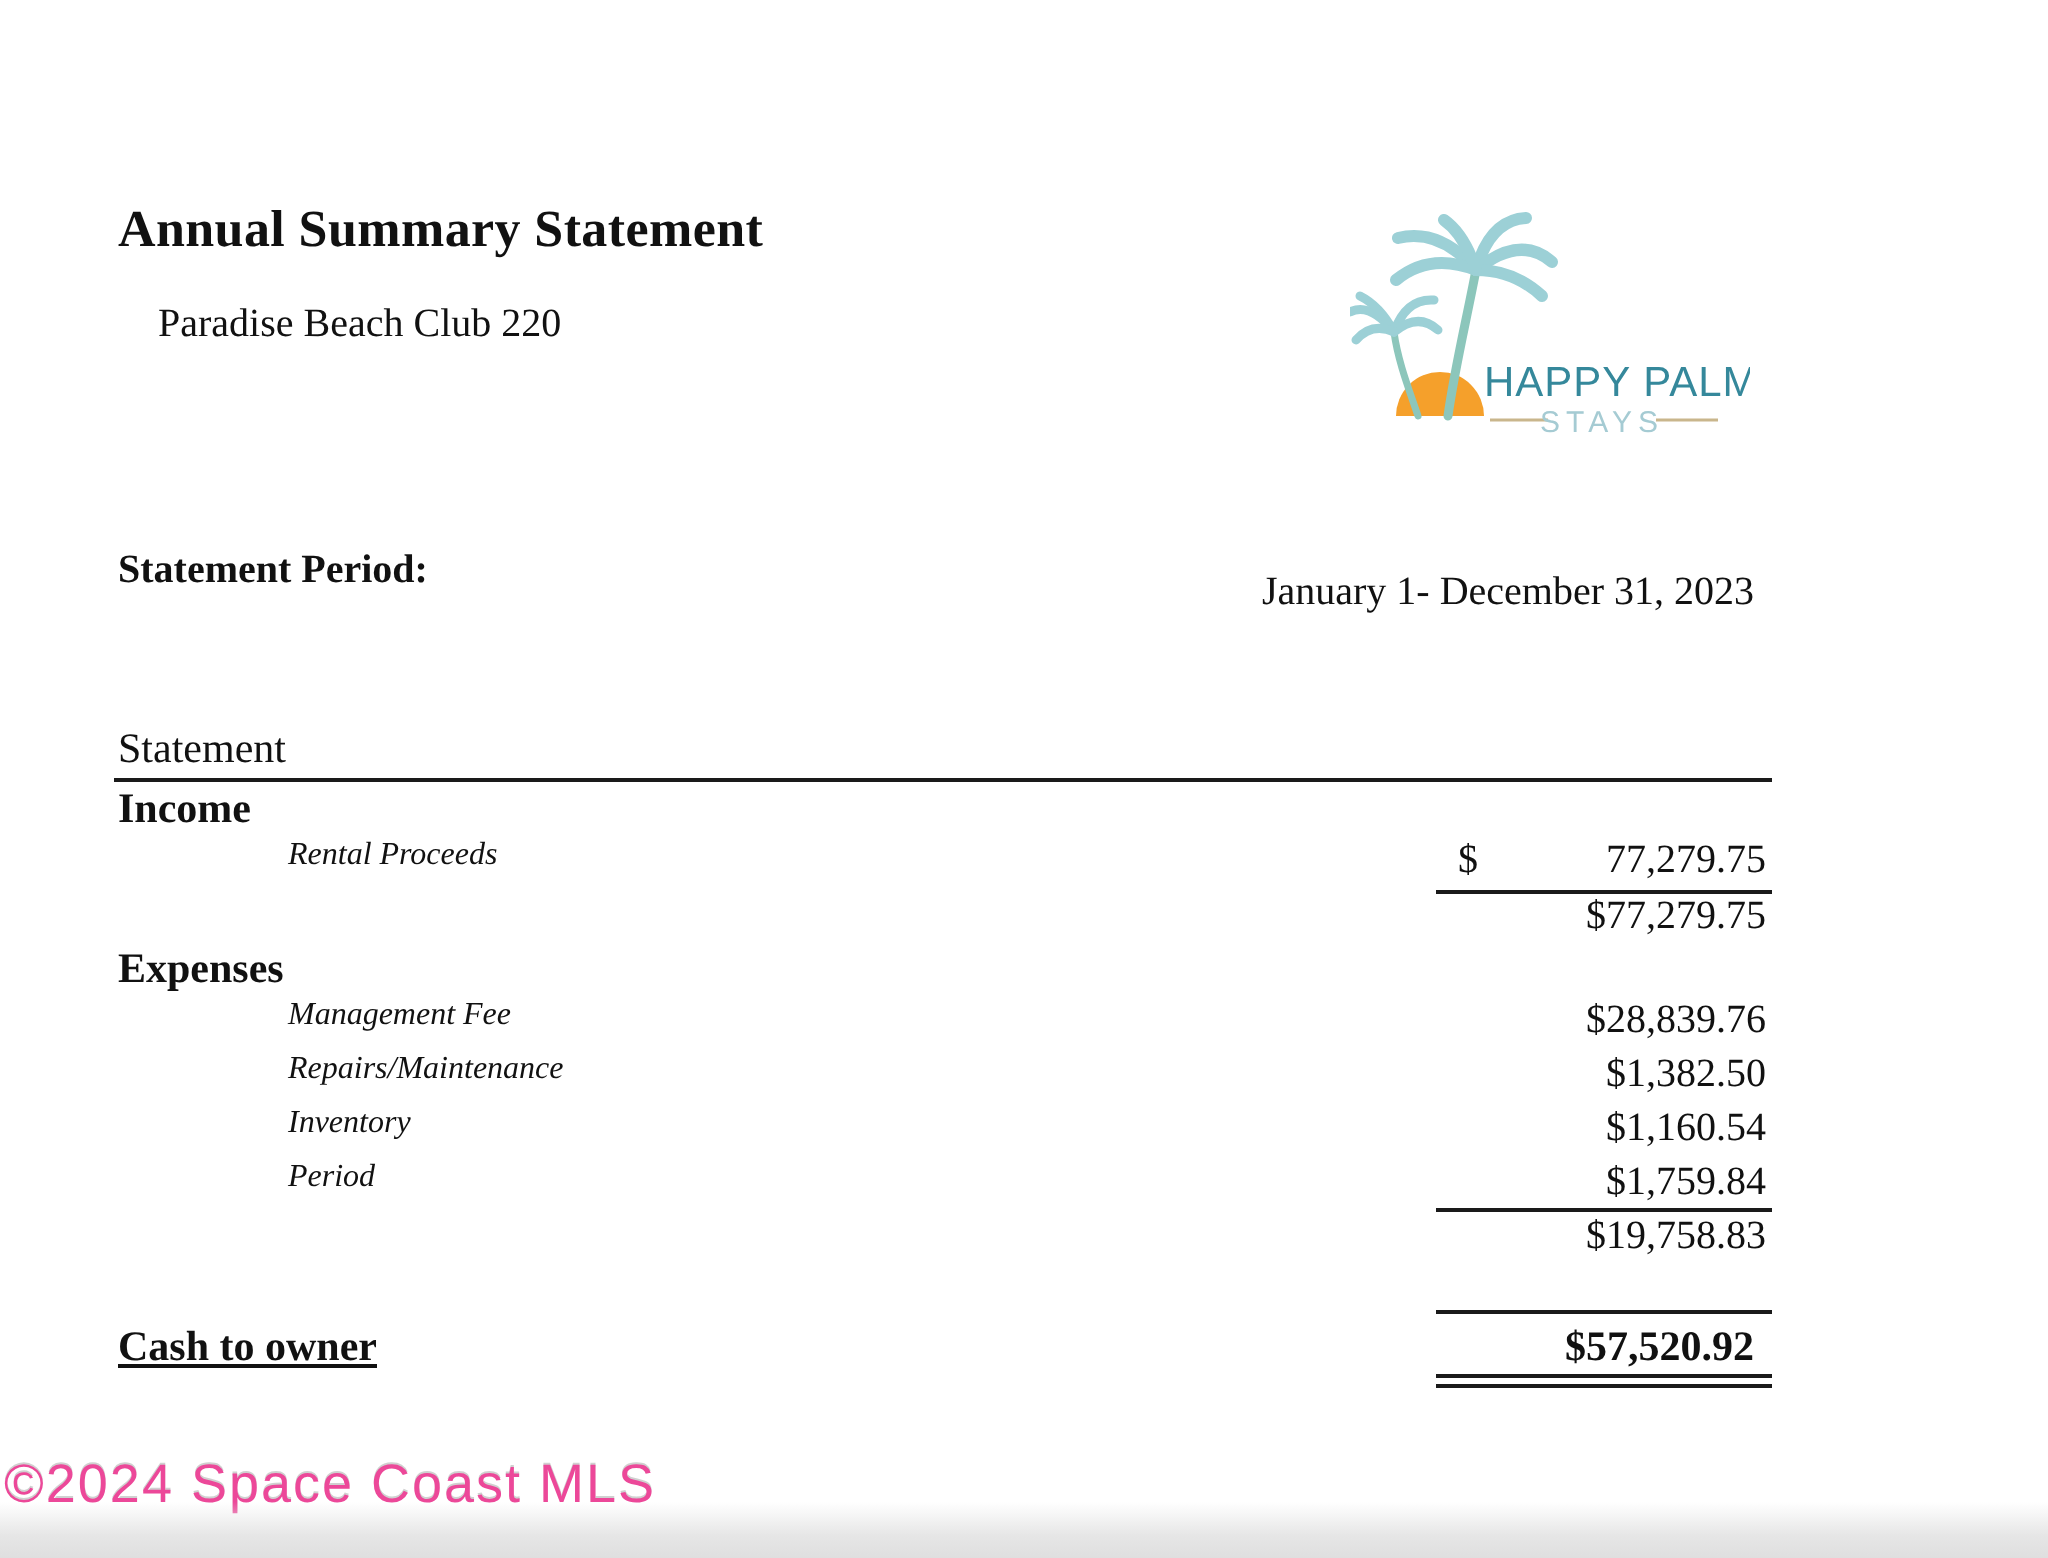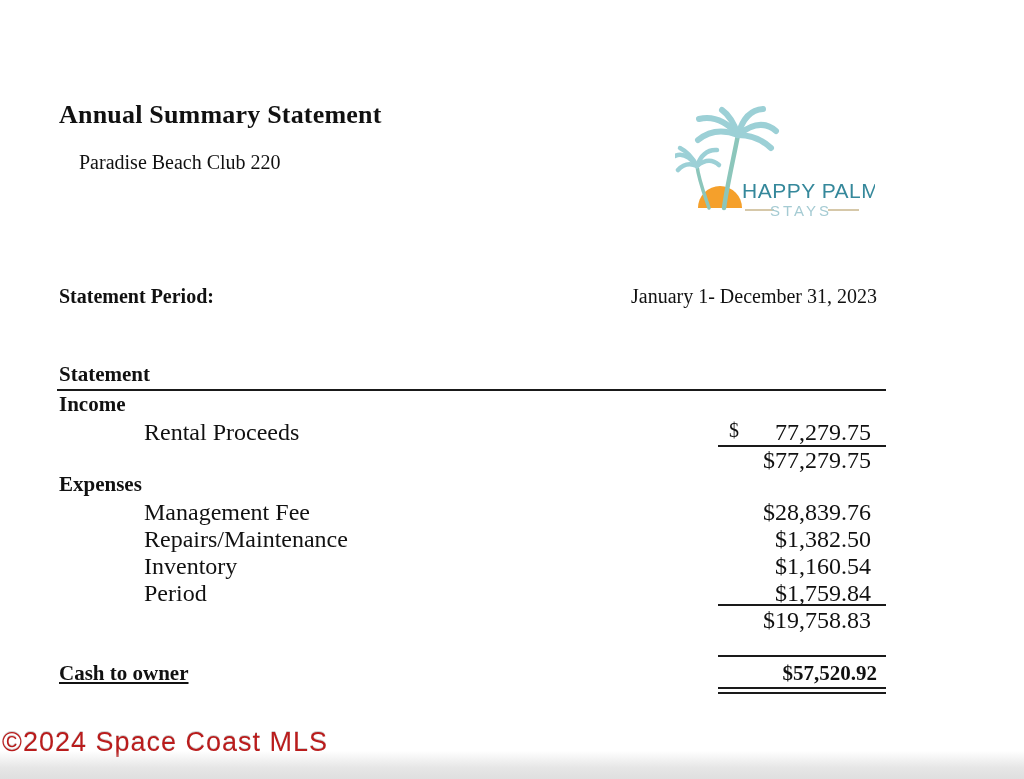--- a/index.html
+++ b/index.html
@@ -23,44 +23,44 @@
     left: 59px; top: 151px;
     font-size: 20px;
     margin-left: 20px;
   }
 
   
   .logo { left: 675px; top: 106px; width: 200px; height: 120px; }
 
   
   .period-label {
-    left: 59px; top: 285px;
+    left: 59px; top: 274px;
     font-size: 20px; font-weight: bold; font-family: Liberation Serif, serif;
   }
   .period-value {
     top: 285px; right: 147px;
     font-size: 20px; 
   }
 
   .section-heading {
     left: 59px; top: 362px;
-    font-size: 21px; font-weight: bold;
+    font-size: 21px; font-weight: normal;
   }
   .rule-full {
     left: 57px; top: 389px; width: 829px; height: 2px;
     background: #1a1a1a;
   }
   .group-heading {
     left: 59px; font-size: 21px; font-weight: bold;
   }
   .row-label {
-    left: 144px; font-size: 24px;
+    left: 144px; font-size: 16px; font-style: italic;
   }
   .row-amount {
-    right: 153px; font-size: 24px; text-align: left;
+    right: 141px; font-size: 20px; text-align: left;
   }
   .currency-sign {
     left: 729px; font-size: 20px;
   }
   .rule-col {
     left: 718px; width: 168px; height: 2px; background: #1a1a1a;
   }
   .total-label {
     left: 59px; font-size: 21px; font-weight: bold; text-decoration: underline;
   }
@@ -69,21 +69,21 @@
   }
   .rule-double {
     left: 718px; width: 168px; height: 3px;
     border-top: 2px solid #1a1a1a; border-bottom: 2px solid #1a1a1a;
   }
 
   .watermark {
     left: 2px; top: 727px;
     font-family: "Liberation Sans", sans-serif;
     font-size: 27px;
-    color: #b91c1c;
+    color: #ec4899;
     text-shadow: 0 1px 0 rgba(255,255,255,0.9), 0 -1px 0 rgba(120,120,120,0.35);
     letter-spacing: 1px;
   }
   .bottom-strip {
     left: 0; bottom: 0; width: 1024px; height: 28px;
     background: linear-gradient(to bottom, rgba(230,230,230,0) 0%, #e6e6e6 60%, #dfdfdf 100%);
   }
 
   .logo-brand-text {
     font-family: "Liberation Sans", sans-serif;

